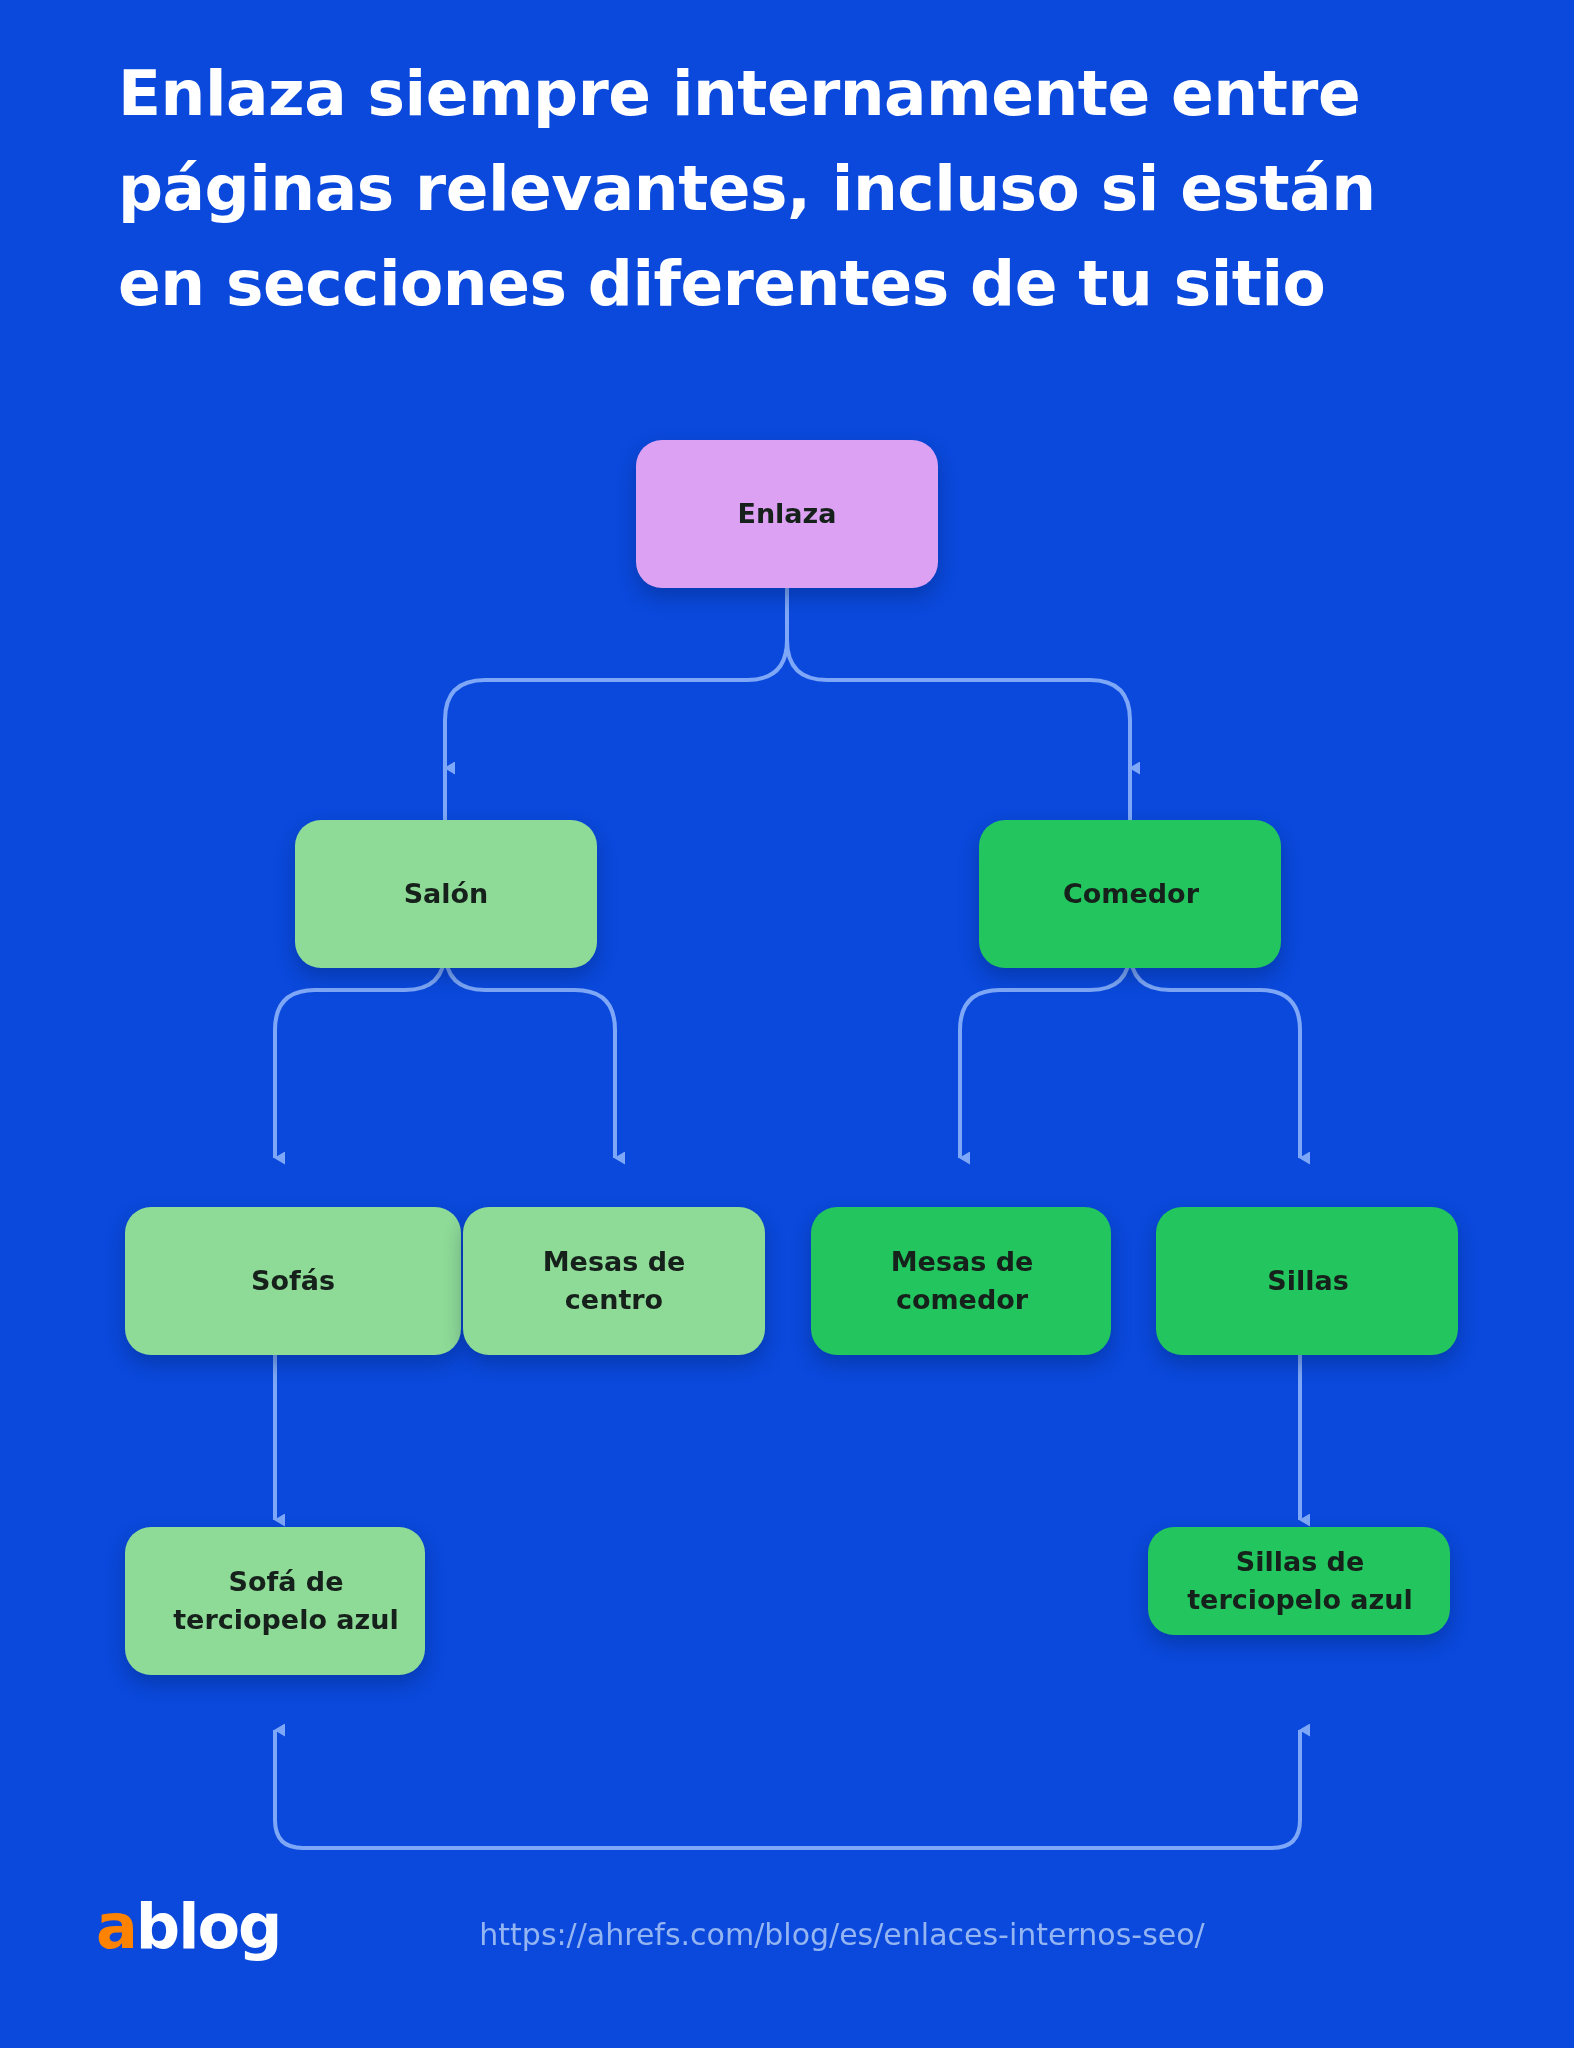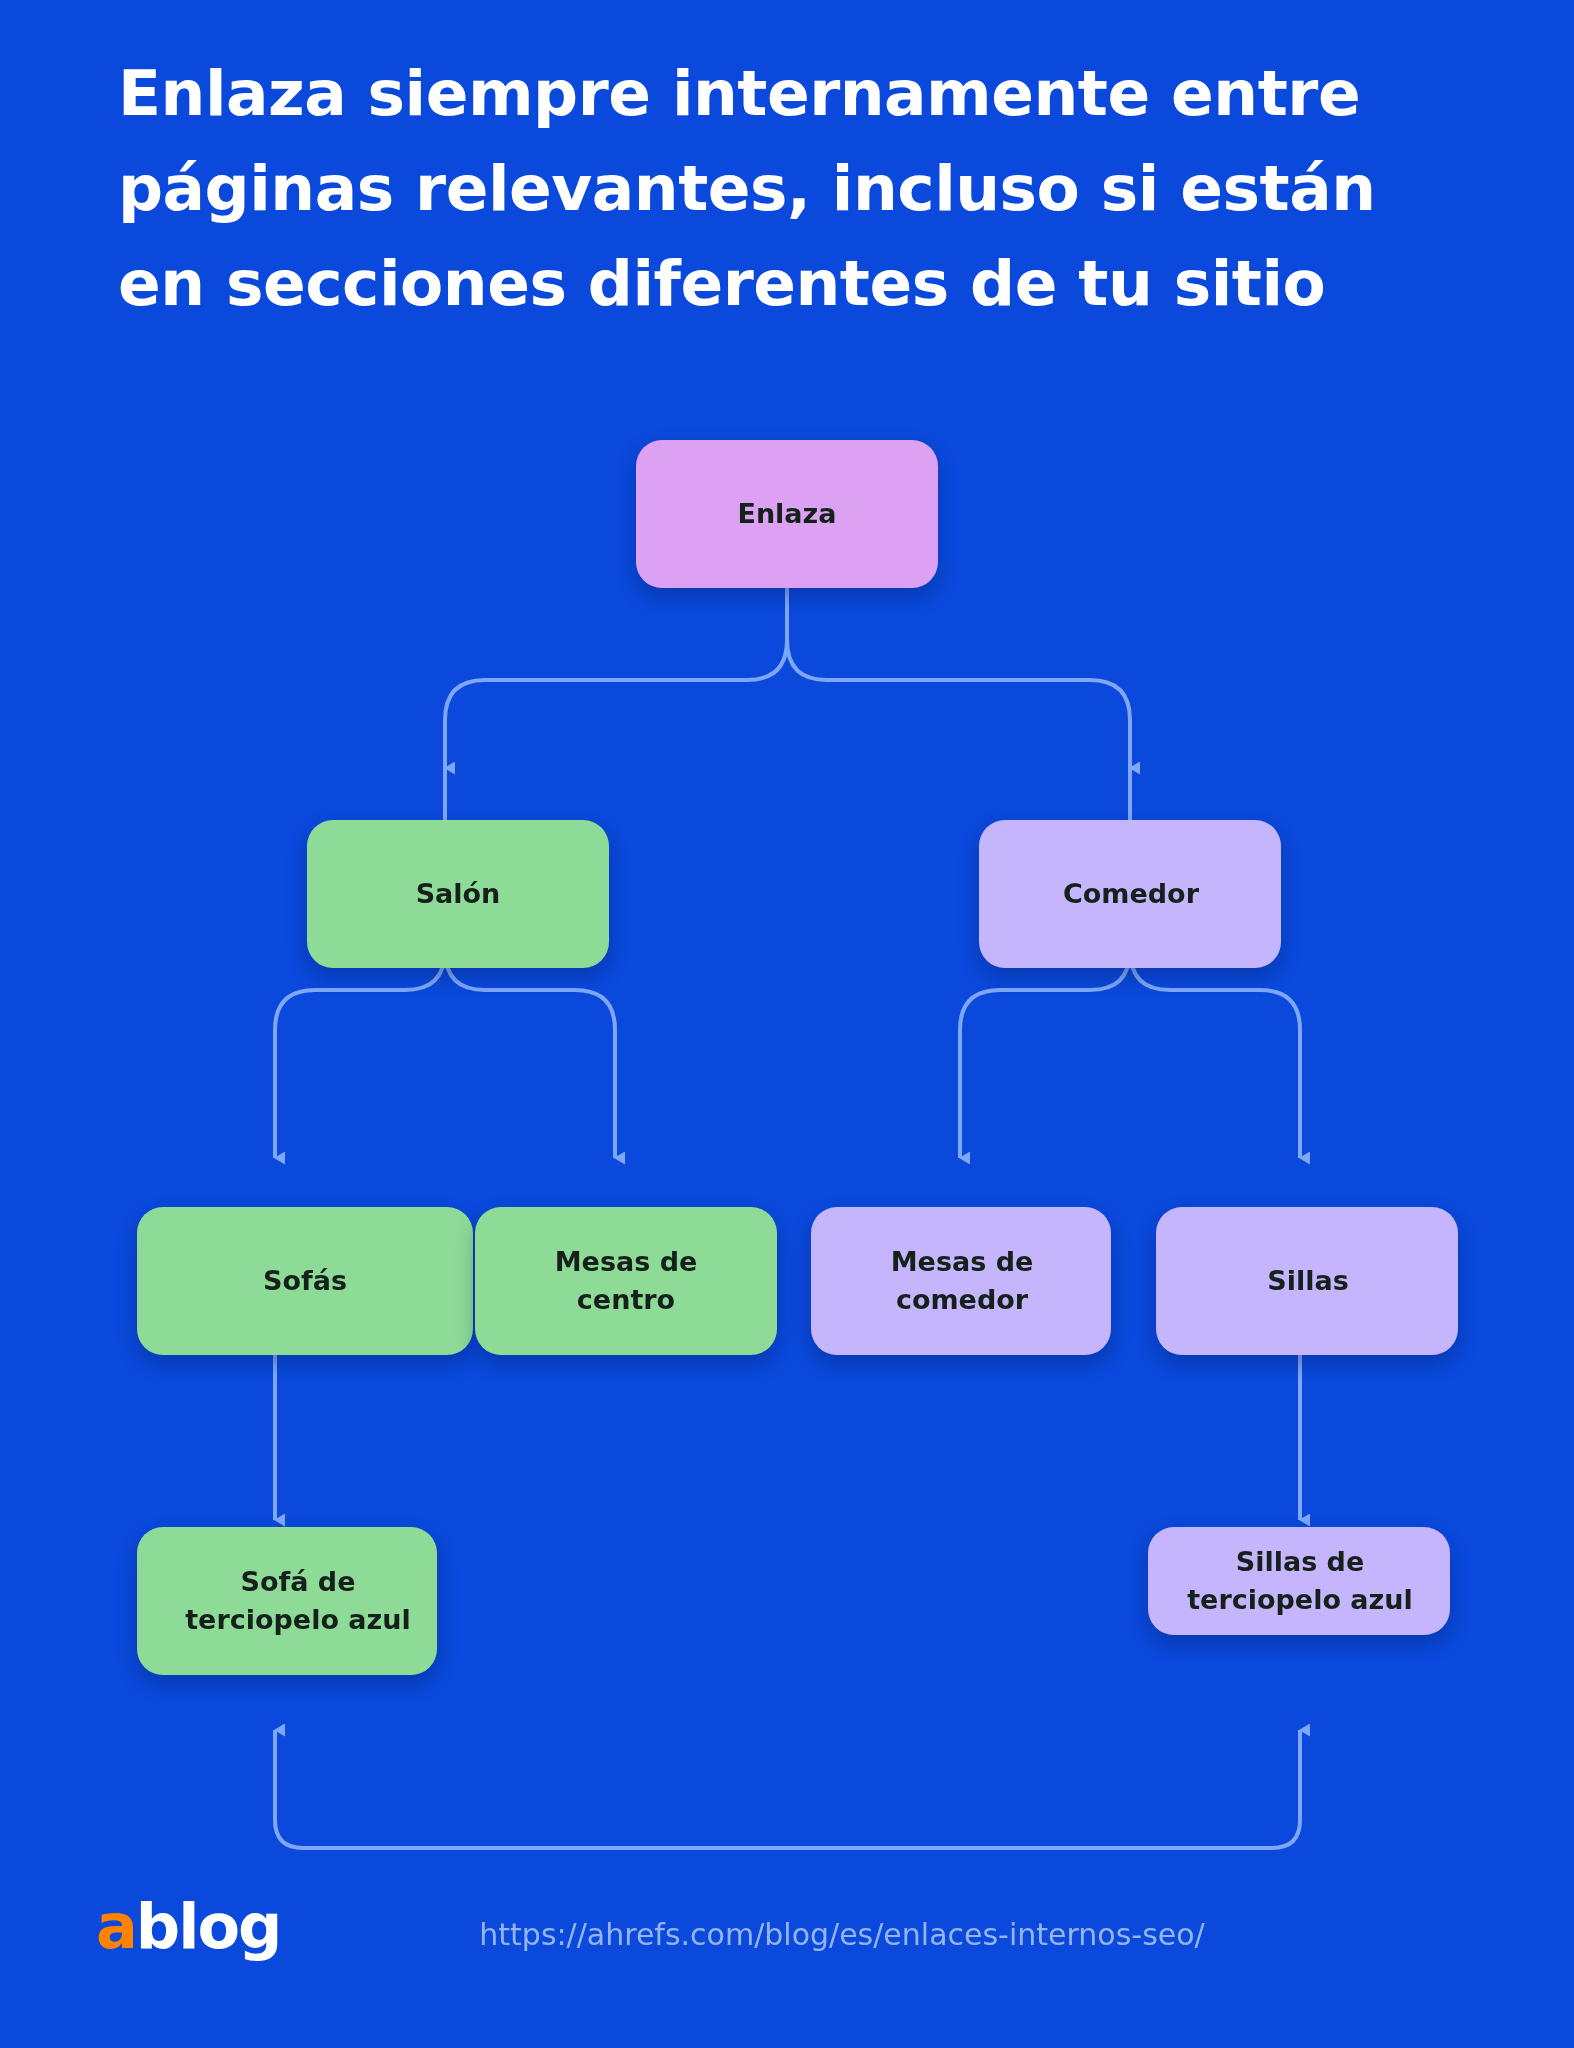--- a/index.html
+++ b/index.html
@@ -61,22 +61,22 @@
     font-family: "DejaVu Sans", sans-serif;
     font-weight: bold;
     font-size: 27px;
     line-height: 38px;
     box-shadow: 0 9px 20px rgba(0, 24, 70, 0.30);
     padding: 6px 10px;
     white-space: pre-line;
     z-index: 3;
   }
   .node.purple { background: #DCA1F2; }
-  .node.green  { background: #8EDB97; margin-left: 12px; }
-  .node.yellow { background: #c4b5fd; padding-left: 12px; }
+  .node.green  { background: #8EDB97; }
+  .node.yellow { background: #22c55e; padding-left: 12px; }
 
   
   .footer-logo {
     position: absolute;
     left: 96px;
     top: 1896px;
     display: flex;
     align-items: baseline;
     font-family: "DejaVu Sans", sans-serif;
     font-weight: bold;

